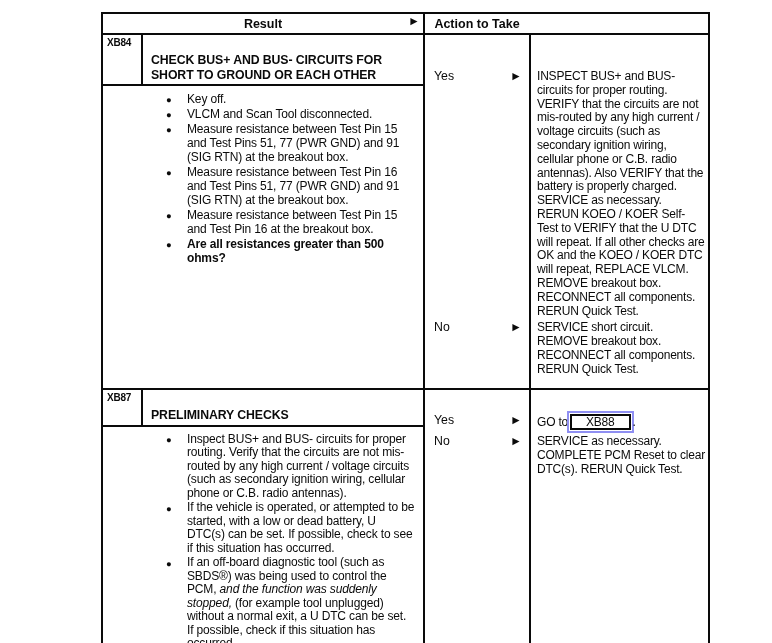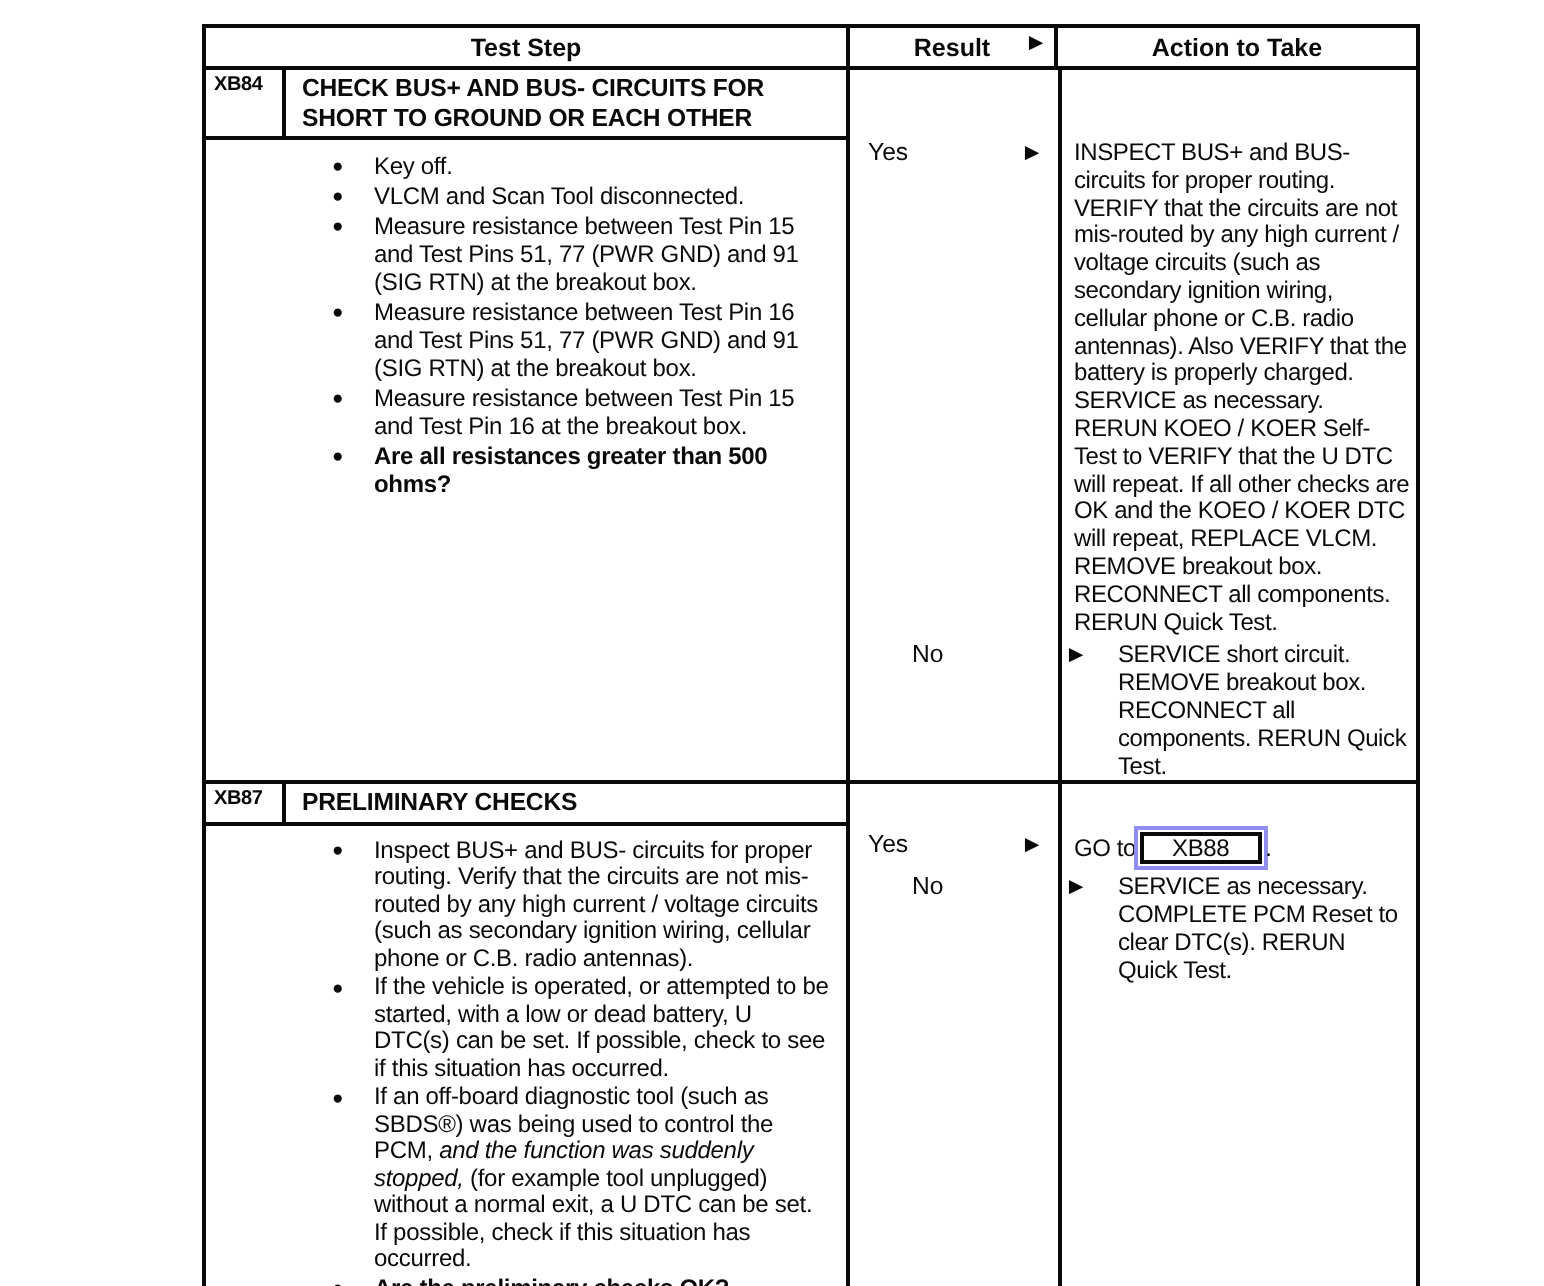--- a/index.html
+++ b/index.html
@@ -33,21 +33,21 @@
   .title-row {
     display: grid; grid-template-columns: 40px 1fr;
     border-bottom: 2px solid #0a0a0a;
   }
   .code {
     border-right: 2px solid #0a0a0a; font-weight: bold; font-size: 10px;
     padding: 2px 2px 2px 4px; letter-spacing: -0.2px;
   }
   .ttl {
     font-weight: bold; font-size: 12.3px; line-height: 14.5px;
-    padding: 2px 10px 2px 8px; letter-spacing: -0.1px;
+    padding: 18px 10px 2px 8px; letter-spacing: -0.1px;
   }
   ul.bullets { list-style: none; margin-top: 6px; padding-left: 84px; padding-right: 8px; }
   ul.bullets li {
     position: relative; font-size: 12px; line-height: 14px;
     letter-spacing: -0.15px; margin-bottom: 1px;
   }
   .sec-xb87 ul.bullets li { line-height: 13.5px; }
   ul.bullets li::before {
     content: "●"; position: absolute; left: -21px; top: 0.5px; font-size: 9.5px;
   }
@@ -55,21 +55,21 @@
   .it { font-style: italic; }
   
   .sec-right { position: relative; }
   .sec-right::after {
     content: ""; position: absolute; left: 104px; top: 0; bottom: 0;
     width: 2px; background: #0a0a0a;
   }
   .sec-xb84 .sec-right { padding-top: 35px; }
   .sec-xb87 .sec-right { padding-top: 24px; }
   .pair { display: grid; grid-template-columns: 104px 1fr; }
-  .pair + .pair { margin-top: 3px; padding-left: 22px; }
+  .pair + .pair { margin-top: 3px; }
   .sec-xb87 .pair + .pair { margin-top: 5px; }
   .p-result {
     display: flex; justify-content: space-between; align-items: flex-start;
     padding: 0 7px 0 9px; font-size: 12.3px; line-height: 13.8px;
   }
   .arrow { font-size: 12px; line-height: 13px; color: #0a0a0a; }
   .p-action {
     padding: 0 3px 0 8px; font-size: 12px; line-height: 13.8px;
     letter-spacing: -0.2px;
   }
@@ -82,21 +82,20 @@
     display: inline-block; font-weight: normal; border: 2px solid #0a0a0a;
     padding: 0 14px; line-height: 12px; cursor: pointer;
   }
 </style>
 </head>
 <body>
 
 <div class="doc">
 
   <div class="hdr">
-    <div class="hdr-test">Test Step</div>
     <div class="hdr-result">
       <span>Result</span>
       <span class="arrow">►</span>
     </div>
     <div class="hdr-action">Action to Take</div>
   </div>
 
   <div class="sec sec-xb84">
     <div class="sec-left">
       <div class="title-row">

